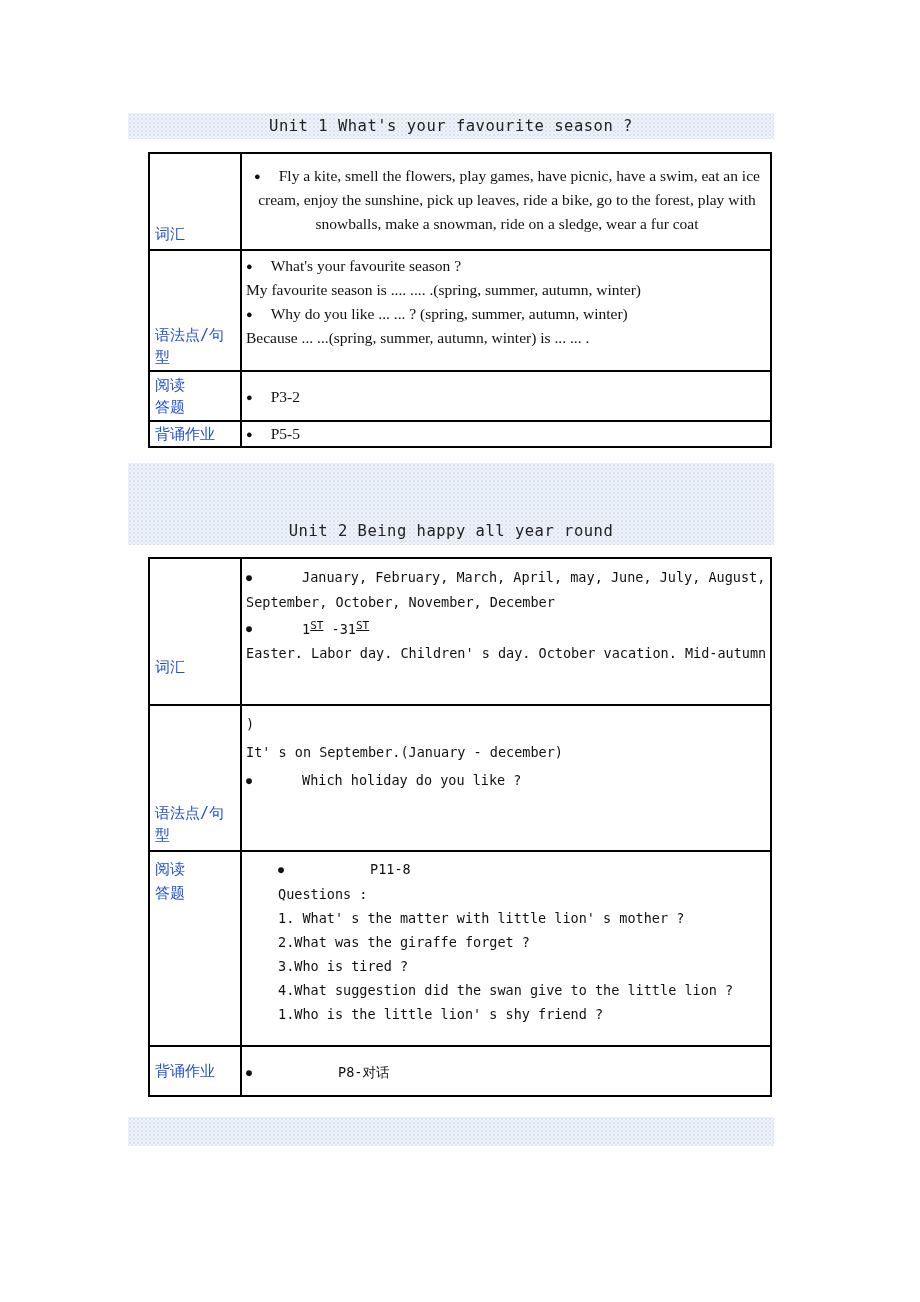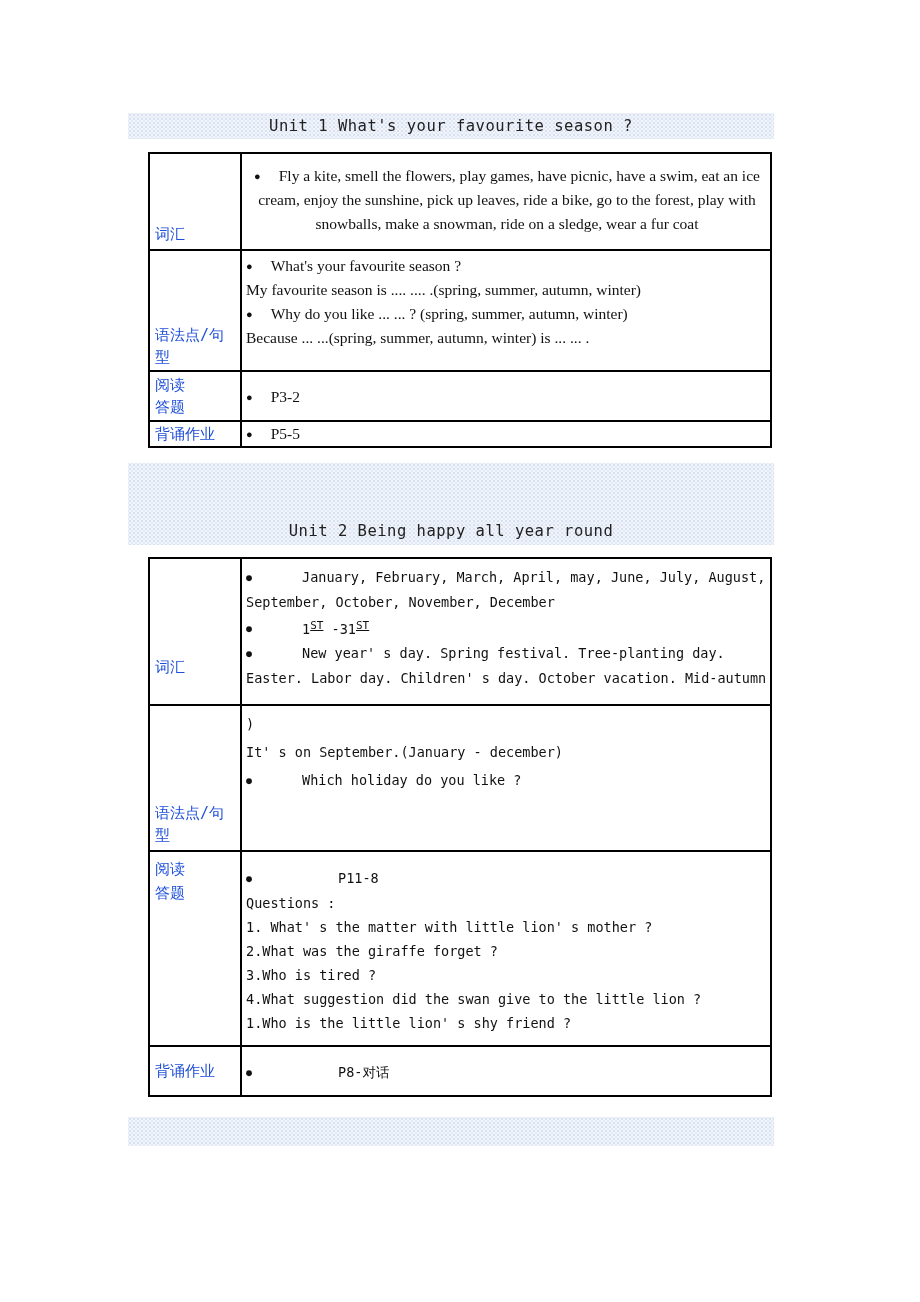--- a/index.html
+++ b/index.html
@@ -70,21 +70,21 @@
   #table1 .row-reading .content-cell{padding-top:13px;}
   #table1 .row-recite .content-cell{padding-top:0px;font-family:Liberation Serif, serif;}
   #table1 .row-vocab .label-cell{padding-bottom:4px;}
 
   #table2 .row-vocab{height:145px;}
   #table2 .row-grammar{height:146px;}
   #table2 .row-reading{height:195px;}
   #table2 .row-recite{height:50px;}
   #table2 .row-vocab .content-cell{padding-top:6px;}
   #table2 .row-grammar .content-cell{padding-top:4px;}
-  #table2 .row-reading .content-cell{padding-top:14px;}
+  #table2 .row-reading .content-cell{padding-top:5px;margin-left:32px;}
   #table2 .row-recite .content-cell{padding-top:13px;}
   #table2 .row-vocab .label-cell{padding-bottom:26px;}
   #table2 .row-grammar .label-cell{padding-bottom:4px;}
   #table2 .row-reading .label-cell{padding-top:5px;line-height:24px;}
 </style>
 </head>
 <body>
 
 <div class="banner" id="banner1">
   <div class="banner-title mono">Unit 1 What's your favourite season ?</div>
@@ -143,21 +143,20 @@
 <div class="doc-table mono" id="table2" style="top:557px;">
 
   <div class="t-row row-vocab">
     <div class="label-cell label-bottom mono">
       <span>词汇</span>
     </div>
     <div class="content-cell">
       <div class="ln"><span class="bullet">●</span><span class="gap g-lg"></span><span>January, February, March, April, may, June, July, August,</span></div>
       <div class="ln">September, October, November, December</div>
       <div class="ln"><span class="bullet">●</span><span class="gap g-lg"></span><span><span>1</span><sup>ST</sup><span> -31</span><sup>ST</sup></span></div>
-      <div class="ln"><span class="bullet">●</span><span class="gap g-lg"></span><span>New year' s day. Spring festival. Tree-planting day.</span></div>
       <div class="ln">Easter. Labor day. Children' s day. October vacation. Mid-autumn</div>
     </div>
   </div>
 
   <div class="t-row row-grammar">
     <div class="label-cell label-bottom mono">
       <span>语法点/句型</span>
     </div>
     <div class="content-cell grammar-cell">
       <div class="ln">)</div>

